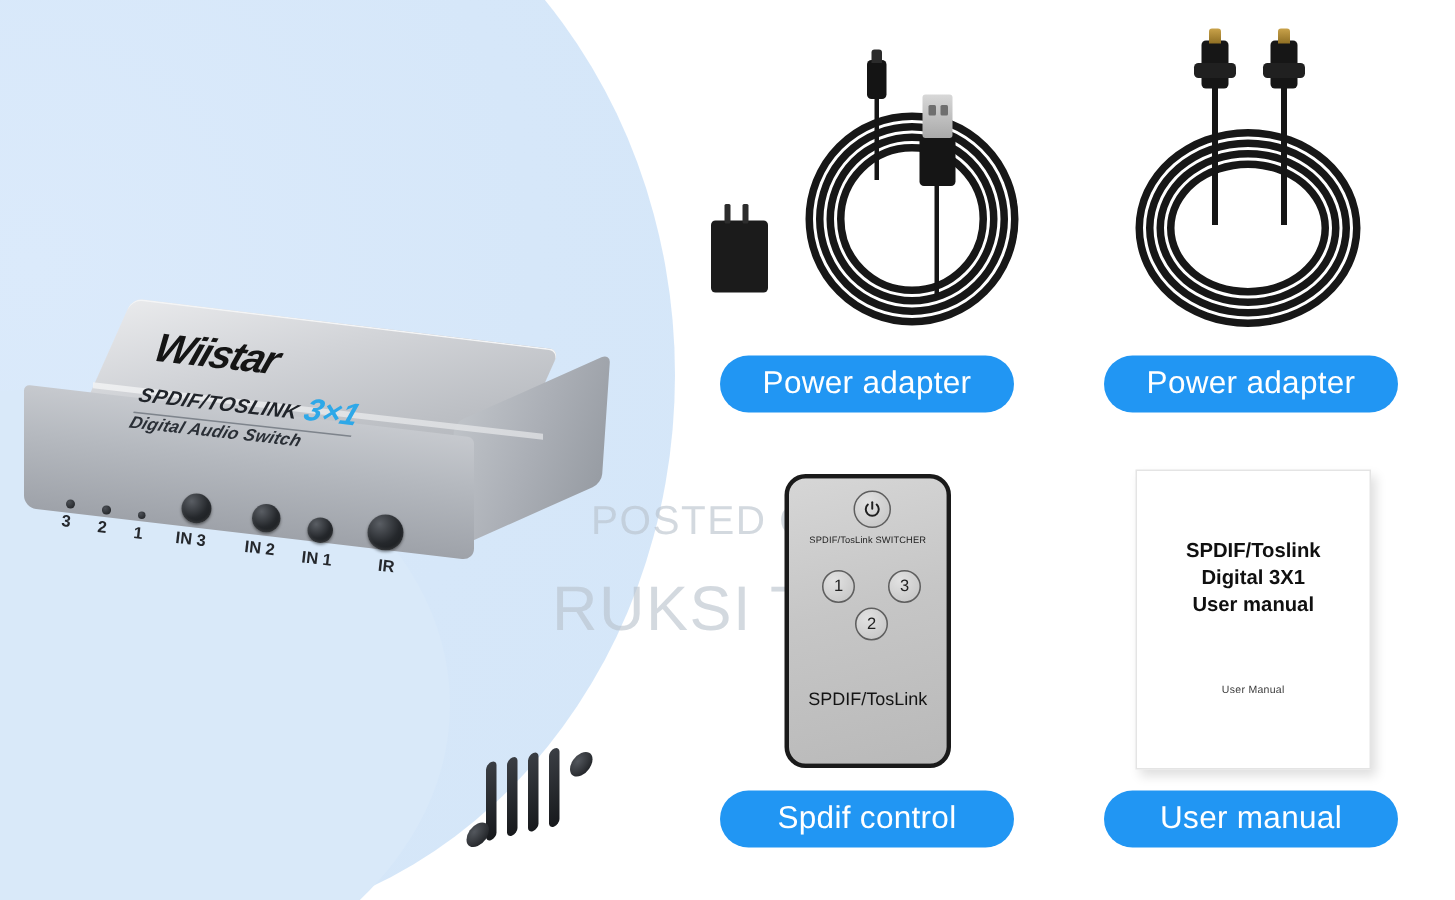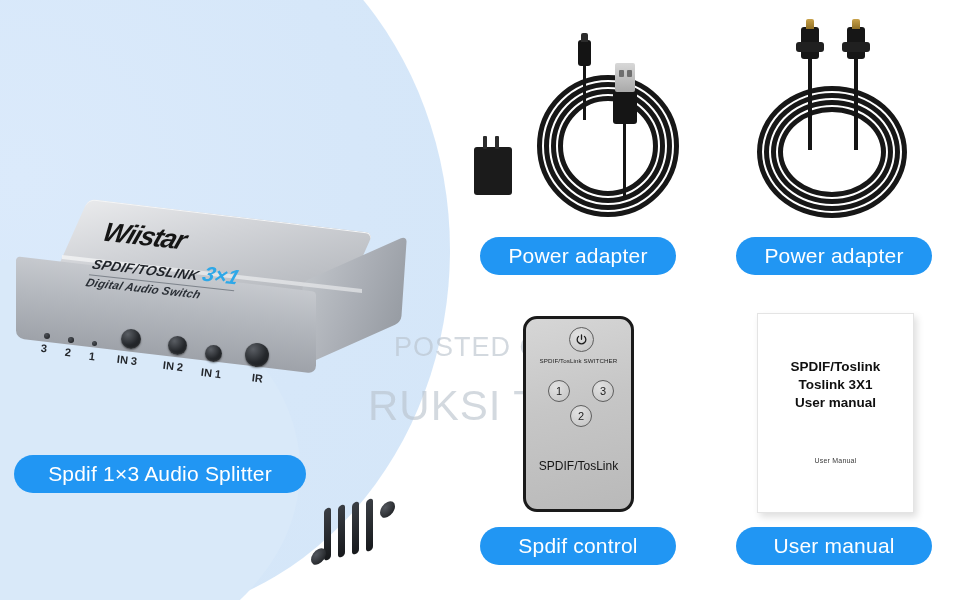--- a/index.html
+++ b/index.html
@@ -412,25 +412,24 @@
     <div class="r-sub">SPDIF/TosLink SWITCHER</div>
     <div class="rbtn rbtn-1">1</div>
     <div class="rbtn rbtn-3">3</div>
     <div class="rbtn rbtn-2">2</div>
     <div class="r-foot">SPDIF/TosLink</div>
   </div>
 
   <div class="manual">
     <div class="manual-title">
       <div>SPDIF/Toslink</div>
-      <div>Toslink 3X1</div>
+      <div>Digital 3X1</div>
       <div>User manual</div>
     </div>
     <div class="manual-foot">User Manual</div>
   </div>
 
-  <div class="pill pill-splitter">Spdif 1×3 Audio Splitter</div>
   <div class="pill pill-pa1">Power adapter</div>
   <div class="pill pill-pa2">Power adapter</div>
   <div class="pill pill-remote">Spdif control</div>
   <div class="pill pill-manual">User manual</div>
 
 </div>
 
 </body></html>

